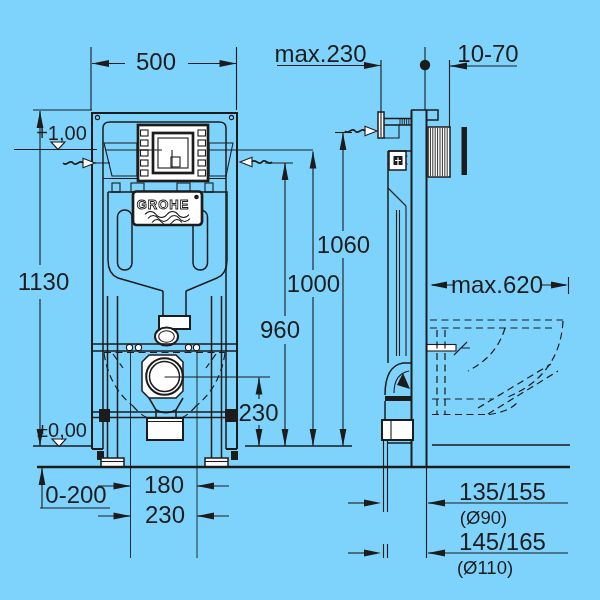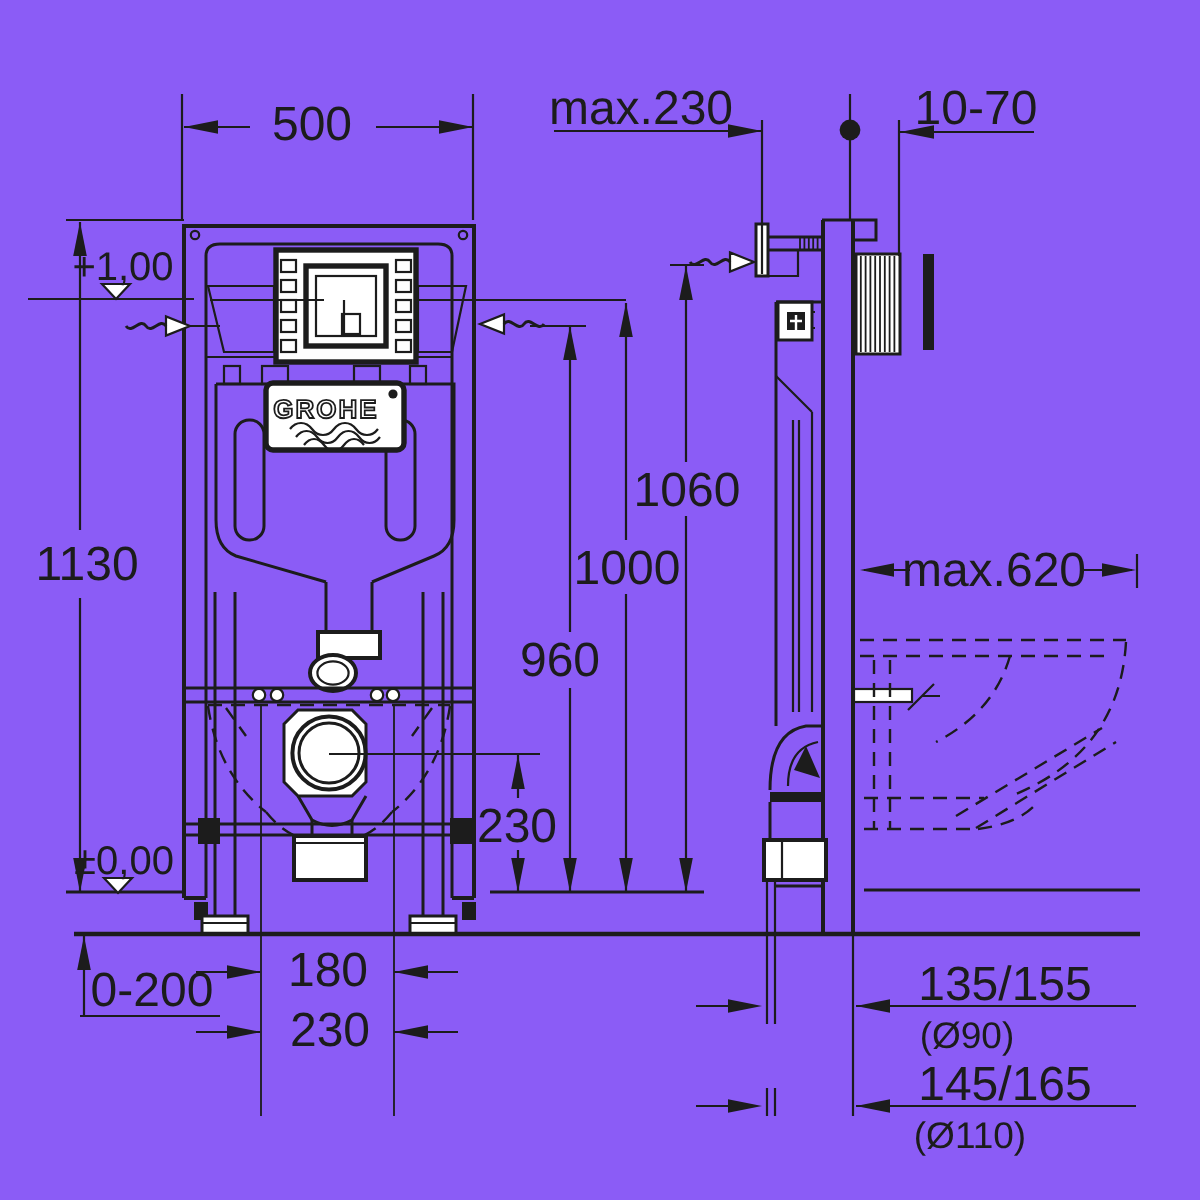--- a/index.html
+++ b/index.html
@@ -1,16 +1,16 @@
 <!DOCTYPE html>
 <html><head>
 <meta charset="utf-8">
 <style>
   html,body{margin:0;padding:0;background:#ffffff;}
-  .stage{position:relative;width:600px;height:600px;background:#8b5cf6;overflow:hidden;
+  .stage{position:relative;width:600px;height:600px;background:#7dd3fc;overflow:hidden;
          font-family:"Liberation Sans", sans-serif;}
   svg{display:block}
   
   .s1 {stroke:#1c1c1c;stroke-width:1.1;fill:none;}
   .s09{stroke:#1c1c1c;stroke-width:0.9;fill:none;}
   .s15{stroke:#1c1c1c;stroke-width:1.5;fill:none;}
   .s2 {stroke:#1c1c1c;stroke-width:2;fill:none;}
   .s22{stroke:#1c1c1c;stroke-width:2.3;fill:none;}
   .s3 {stroke:#1c1c1c;stroke-width:2.7;fill:none;}
   .wfill{fill:#ffffff;}

